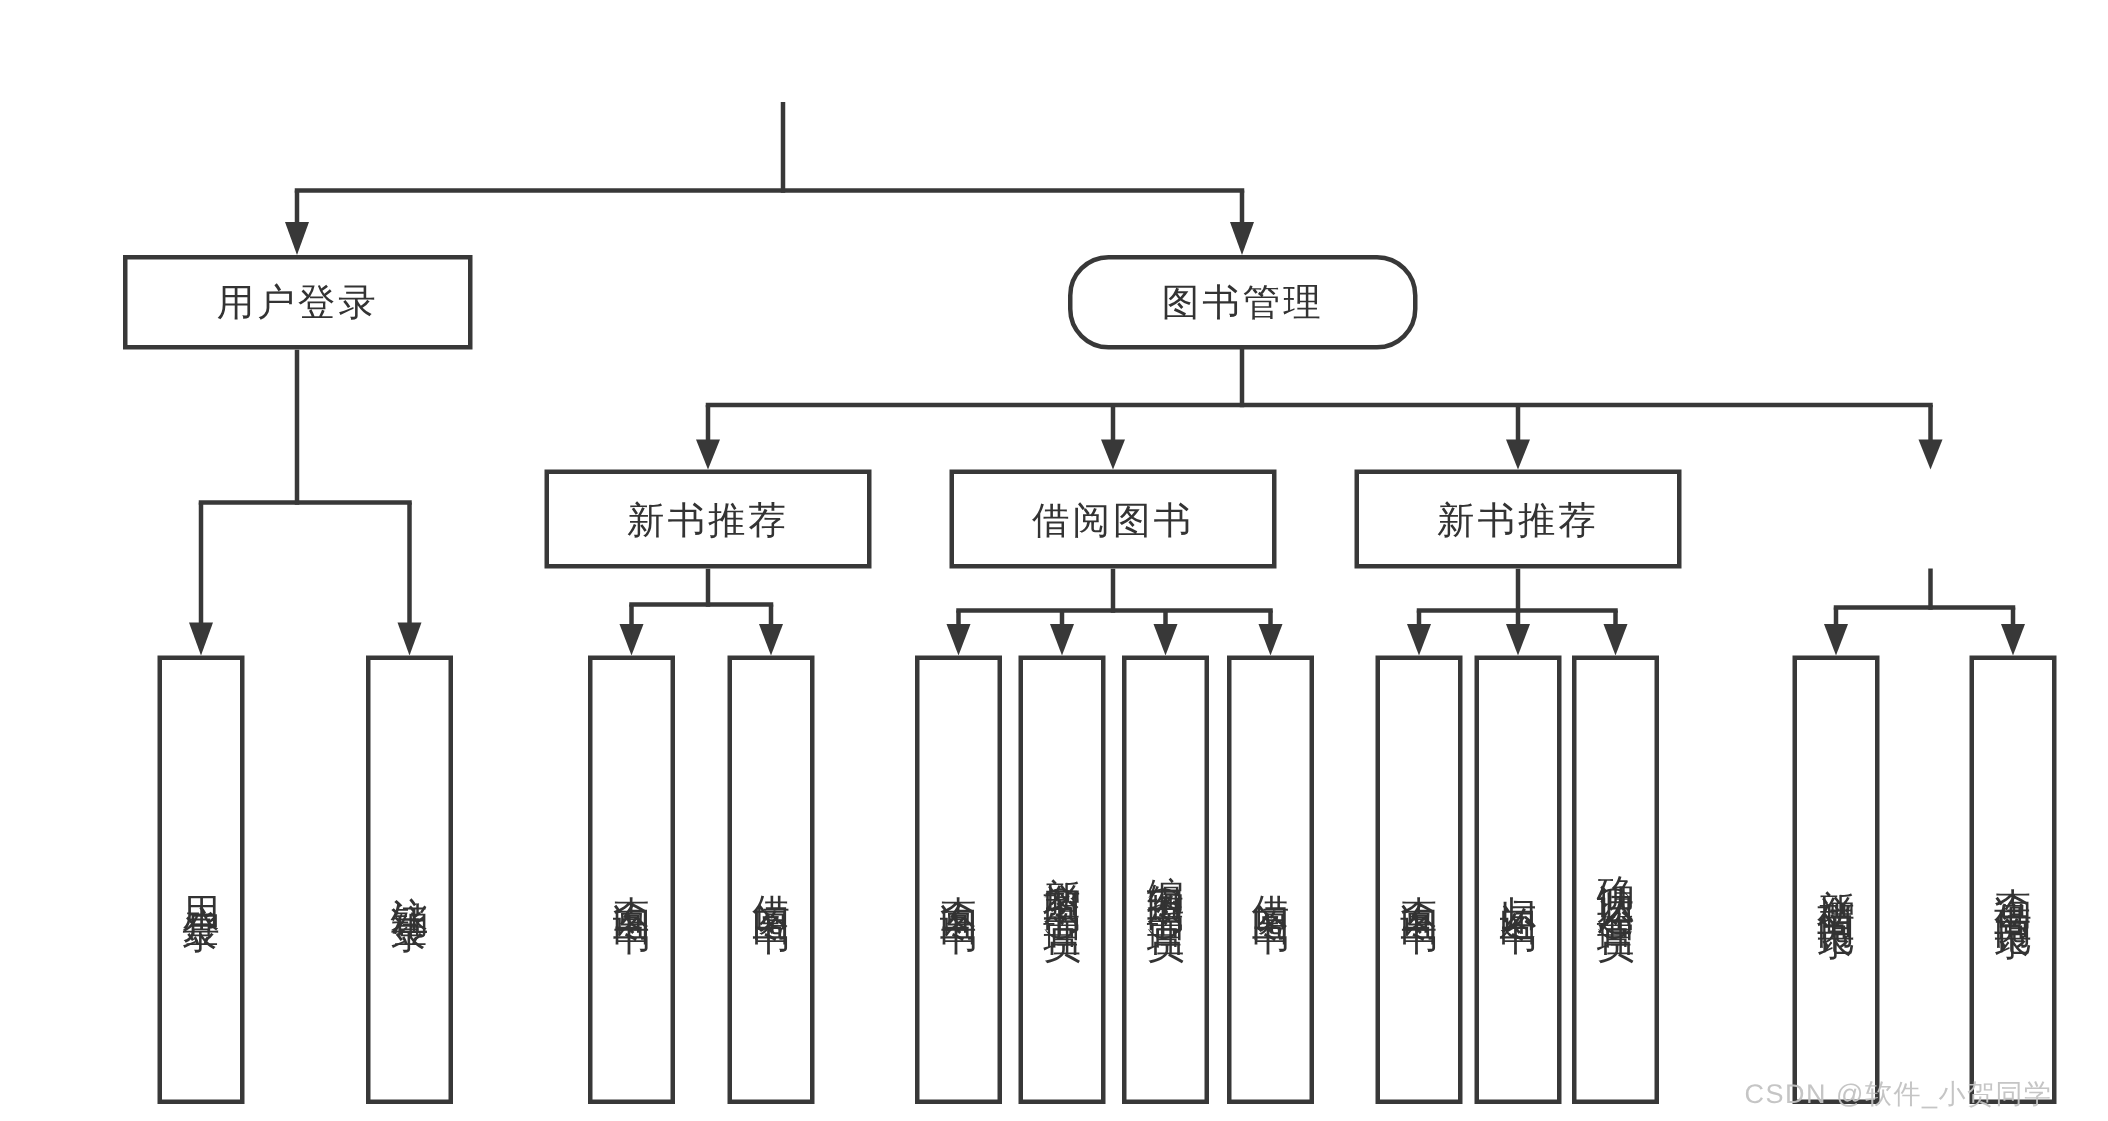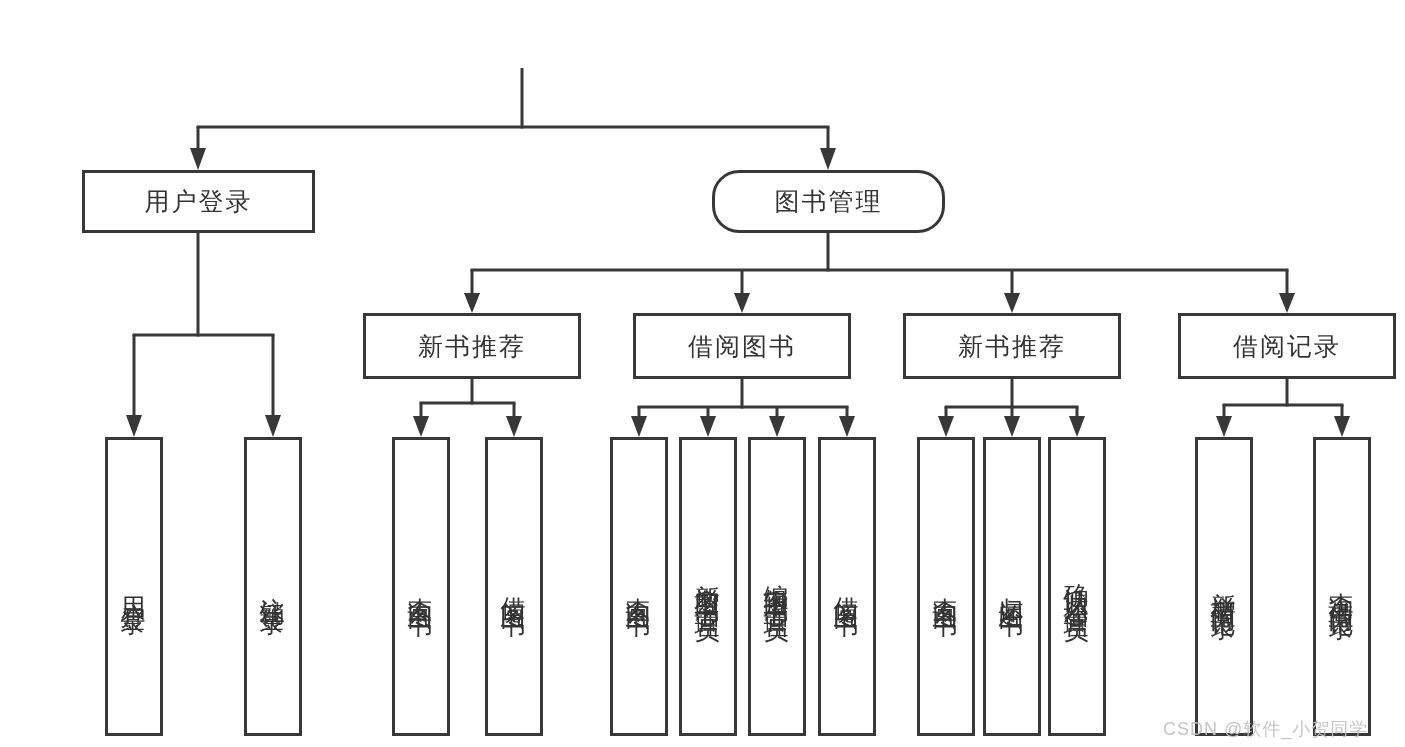--- a/index.html
+++ b/index.html
@@ -130,21 +130,20 @@
     </g>
   </svg>
 
 
   <div class="box" style="left:82px; top:170px; width:233px; height:63px;">用户登录</div>
   <div class="box" style="left:712px; top:170px; width:233px; height:63px;border-radius:27px;">图书管理</div>
 
   <div class="box" style="left:363px; top:313px; width:218px; height:66px;">新书推荐</div>
   <div class="box" style="left:633px; top:313px; width:218px; height:66px;">借阅图书</div>
   <div class="box" style="left:903px; top:313px; width:218px; height:66px;">新书推荐</div>
-  <div class="box" style="left:1178px; top:313px; width:218px; height:66px;">借阅记录</div>
 
   <div class="box vbox" style="left:105px; top:437px; width:58px; height:299px;">用户登录</div>
   <div class="box vbox" style="left:244px; top:437px; width:58px; height:299px;">注销登录</div>
 
   <div class="box vbox" style="left:392px; top:437px; width:58px; height:299px;">查询图书</div>
   <div class="box vbox" style="left:485px; top:437px; width:58px; height:299px;">借阅图书</div>
 
   <div class="box vbox" style="left:610px; top:437px; width:58px; height:299px;">查询图书</div>
   <div class="box vbox" style="left:679px; top:437px; width:58px; height:299px;">新增图书（管理员）</div>
   <div class="box vbox" style="left:748px; top:437px; width:58px; height:299px;">编辑图书（管理员）</div>

